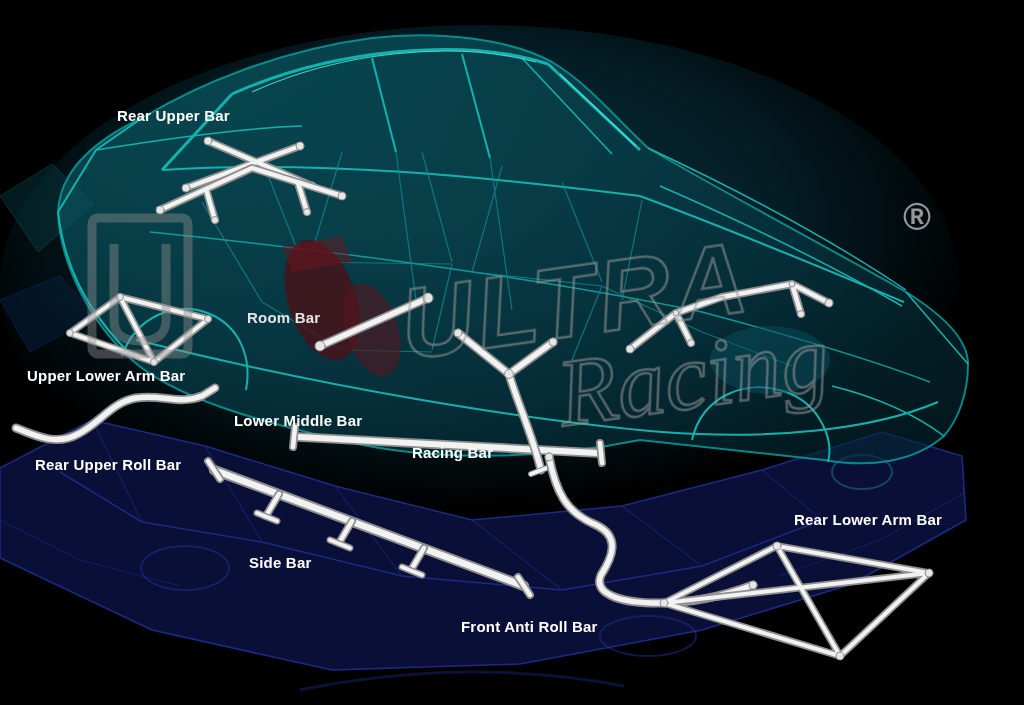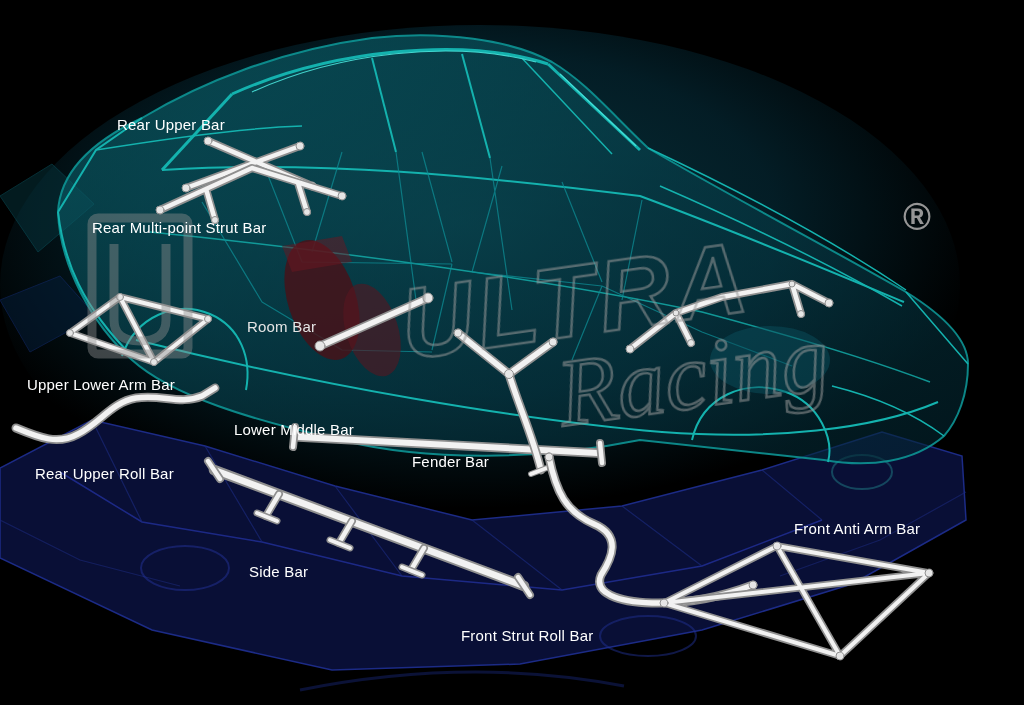--- a/index.html
+++ b/index.html
@@ -1,20 +1,20 @@
 <!DOCTYPE html>
 <html><head>
 <meta charset="utf-8">
 <style>
   html,body{margin:0;padding:0;background:#000;}
   .stage{position:relative;width:1024px;height:705px;background:#000;overflow:hidden;
          font-family:"Liberation Sans", sans-serif;}
   .stage svg{position:absolute;left:0;top:0;}
-  .label{position:absolute;color:#ffffff;font-weight:normal;font-size:15px;
-         letter-spacing:.2px;white-space:nowrap;margin-top:9px;}
+  .label{position:absolute;color:#ffffff;font-weight:bold;font-size:15px;
+         letter-spacing:.2px;white-space:nowrap;}
   .label.room{color:#e5e5e5;}
   .regmark{position:absolute;color:#969696;font-size:38px;font-weight:bold;line-height:1;}
 </style>
 </head>
 <body>
 
 <div class="stage">
 
   <svg width="1024" height="705" viewBox="0 0 1024 705" xmlns="http://www.w3.org/2000/svg">
     <defs>
@@ -176,24 +176,23 @@
         <path d="M114,244 L114,320 Q114,341 140,341 Q166,341 166,320 L166,244" stroke-width="9"></path>
       </g>
       <g transform="rotate(-8 615 315)" stroke="#9a9a9a" fill="none">
         <text x="402" y="330" font-size="100" font-weight="bold" font-style="italic" letter-spacing="4" stroke-width="2.5" style="font-family:'Liberation Sans', sans-serif;">ULTRA</text>
         <text x="548" y="418" font-size="96" font-style="italic" stroke-width="2.5" style="font-family:'Liberation Serif', serif;">Racing</text>
       </g>
     </g>
   </svg>
 
   <div class="label" style="left:117px;top:107px">Rear Upper Bar</div>
-  <div class="label" style="left:92px;top:210px">Rear Multi-point Strut Bar</div>
   <div class="label room" style="left:247px;top:309px">Room Bar</div>
   <div class="label" style="left:27px;top:367px">Upper Lower Arm Bar</div>
   <div class="label" style="left:234px;top:412px">Lower Middle Bar</div>
   <div class="label" style="left:35px;top:456px">Rear Upper Roll Bar</div>
-  <div class="label" style="left:412px;top:444px">Fender Bar</div>
+  <div class="label" style="left:412px;top:444px">Racing Bar</div>
   <div class="label" style="left:249px;top:554px">Side Bar</div>
-  <div class="label" style="left:461px;top:618px">Front Strut Roll Bar</div>
-  <div class="label" style="left:794px;top:511px">Front Anti Arm Bar</div>
+  <div class="label" style="left:461px;top:618px">Front Anti Roll Bar</div>
+  <div class="label" style="left:794px;top:511px">Rear Lower Arm Bar</div>
 
   <div class="regmark" style="left:903px;top:198px">®</div>
 </div>
 
 </body></html>

